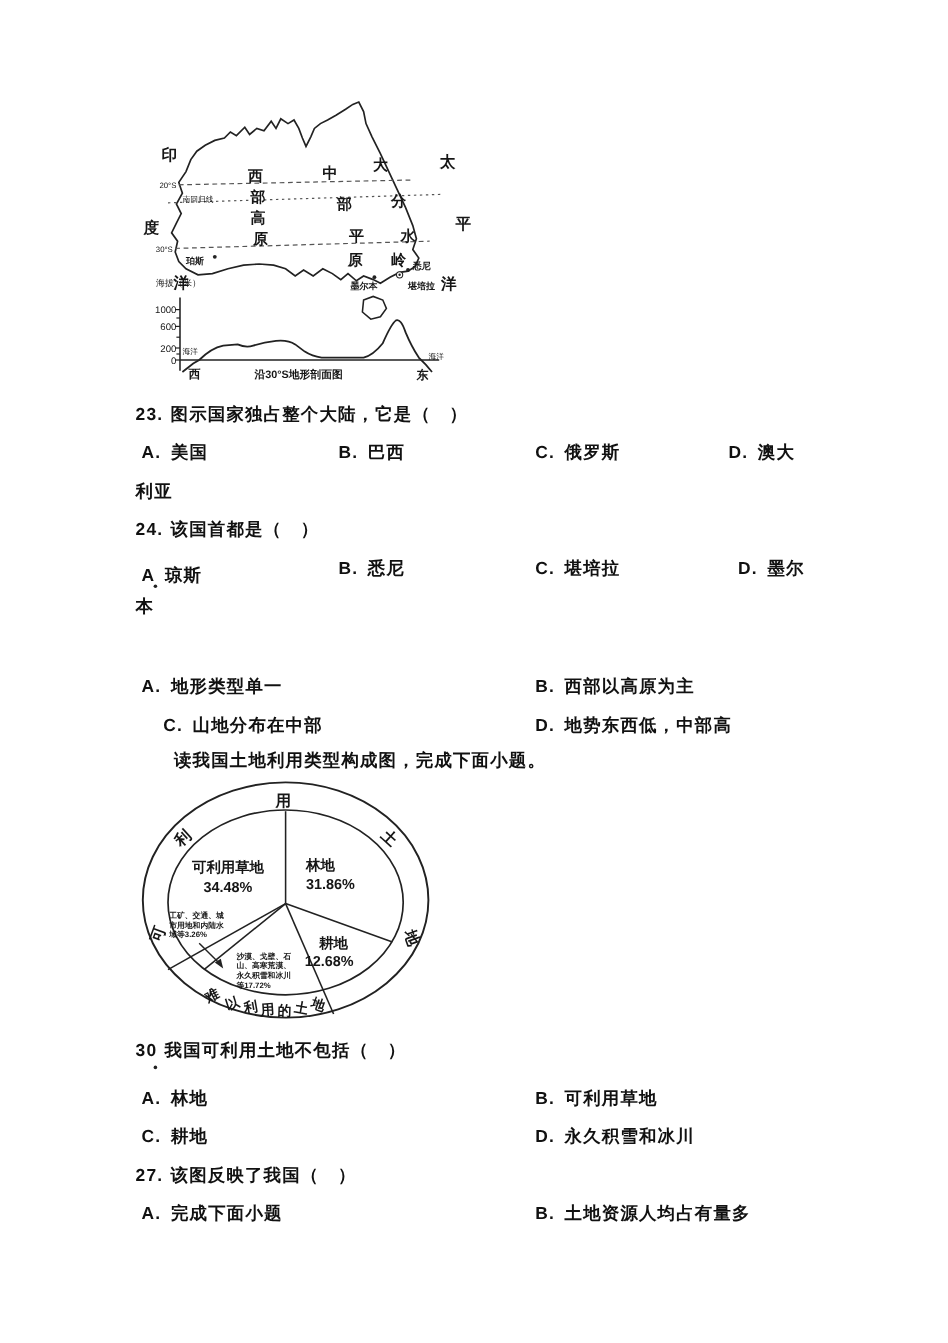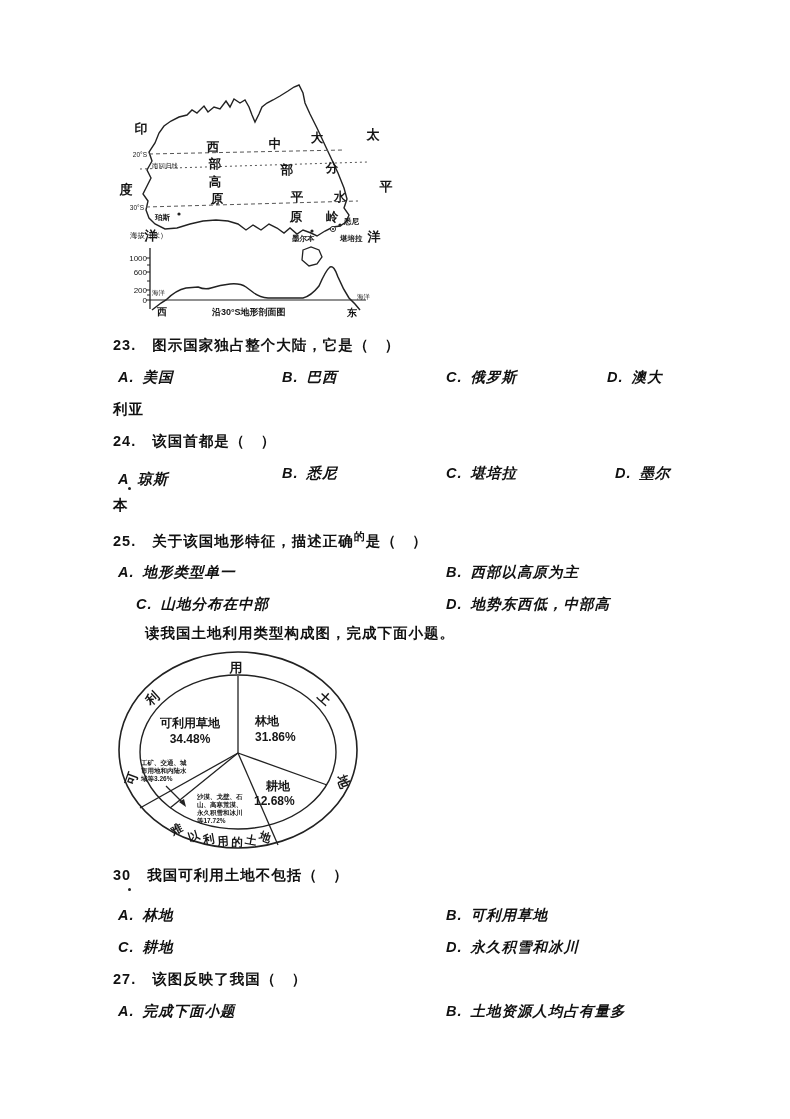--- a/index.html
+++ b/index.html
@@ -2,22 +2,22 @@
 <html><head>
 <meta charset="utf-8">
 <style>
   html,body{margin:0;padding:0;background:#ffffff;}
   .page{
     position:relative; width:790px; height:1119px; background:#fff;
     font-family:"Liberation Sans", sans-serif; color:#111;
     overflow:hidden;
   }
   .line{position:absolute; font-size:14.5px; font-weight:700; letter-spacing:1px; white-space:nowrap;}
-  .qnum{margin-right:16px;}
-  .opt{position:absolute; font-size:14.5px; font-weight:700; letter-spacing:1px; white-space:nowrap;font-style:italic;}
+  .qnum{margin-right:6px;}
+  .opt{position:absolute; font-size:14.5px; font-weight:700; letter-spacing:1px; white-space:nowrap;}
   .olabel{margin-right:8px;}
   .sup{position:relative; top:-6px; font-size:11px; font-weight:700;}
   .dot-artifact{position:absolute; width:3px; height:3px; background:#222; border-radius:50%;}
   svg{position:absolute;}
   svg text{fill:#161616; font-family:"Liberation Sans", sans-serif;}
   .mapstroke{stroke:#222; fill:none;}
 </style>
 </head>
 <body>
 
@@ -118,23 +118,20 @@
   <div class="line" style="left:113px;top:432px">
     <span class="qnum">24.</span><span>该国首都是（　）</span>
   </div>
   <span class="opt" style="left:118px;top:470px"><span class="olabel">A</span><span>琼斯</span></span>
   <span class="opt" style="left:282px;top:464px"><span class="olabel">B.</span><span>悉尼</span></span>
   <span class="opt" style="left:446px;top:464px"><span class="olabel">C.</span><span>堪培拉</span></span>
   <span class="opt" style="left:615px;top:464px"><span class="olabel">D.</span><span>墨尔</span></span>
   <div class="dot-artifact" style="left:128px;top:487px"></div>
   <div class="line" style="left:113px;top:496px">本</div>
 
-  <div class="line" style="left:113px;top:532px">
-    <span class="qnum">25.</span><span><span>关于该国地形特征，描述正确</span><span class="sup">的</span><span>是（　）</span></span>
-  </div>
   <span class="opt" style="left:118px;top:563px"><span class="olabel">A.</span><span>地形类型单一</span></span>
   <span class="opt" style="left:446px;top:563px"><span class="olabel">B.</span><span>西部以高原为主</span></span>
   <span class="opt" style="left:136px;top:595px"><span class="olabel">C.</span><span>山地分布在中部</span></span>
   <span class="opt" style="left:446px;top:595px"><span class="olabel">D.</span><span>地势东西低，中部高</span></span>
 
   <div class="line" style="left:145px;top:624px">读我国土地利用类型构成图，完成下面小题。</div>
 
   <svg style="left:95px;top:640px" width="300" height="225" viewBox="95 640 300 225">
     <g>
       <ellipse cx="238" cy="750" rx="119" ry="98" class="mapstroke" stroke-width="1.6"></ellipse>

